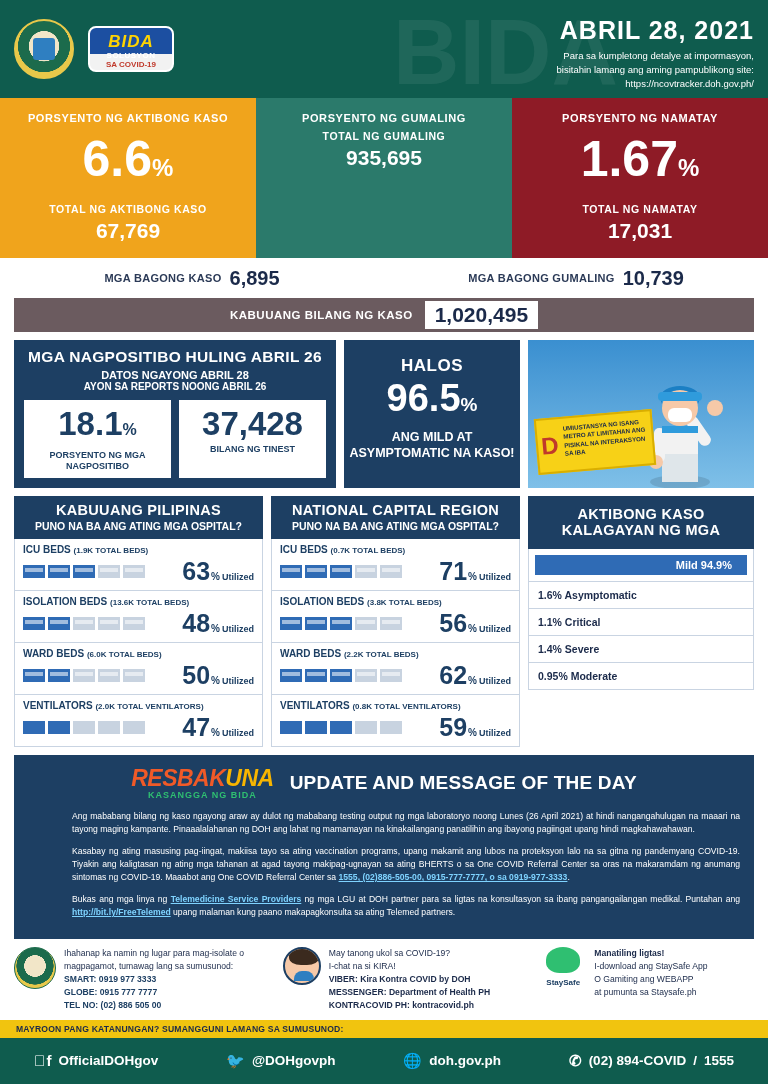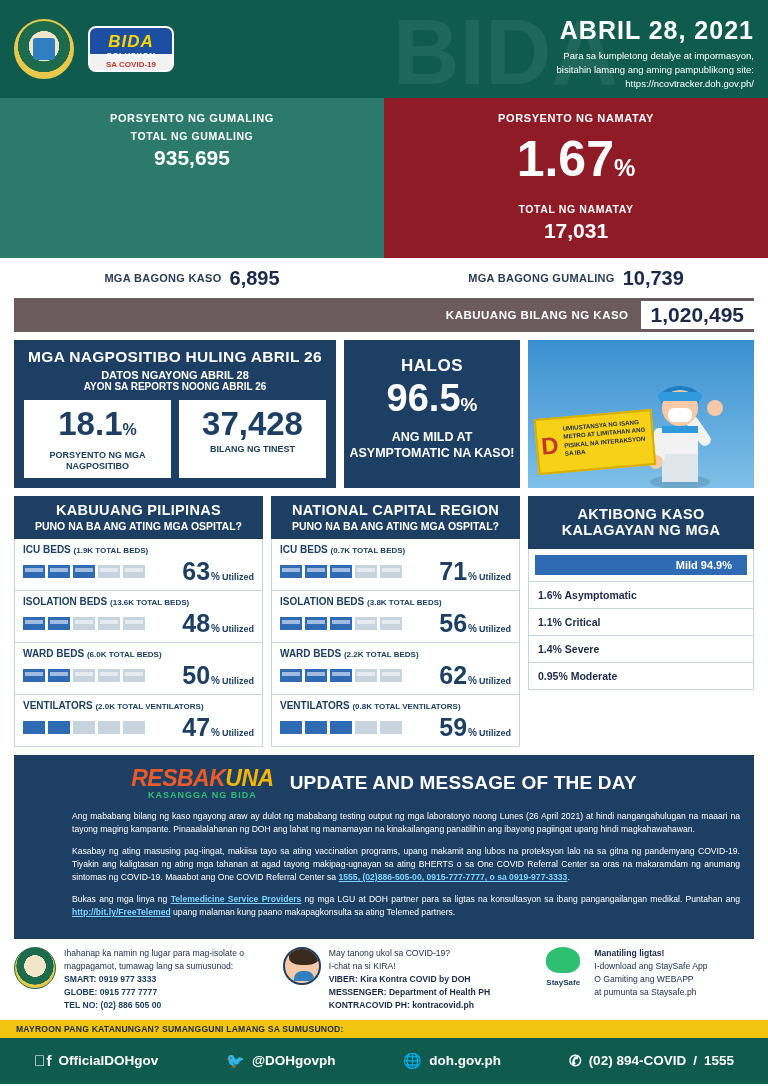--- a/index.html
+++ b/index.html
@@ -65,21 +65,21 @@
 
   
   .newrow { display:flex; align-items:center; height:40px; background:#fff; }
   .newcell { flex:1; display:flex; align-items:center; justify-content:center; gap:8px; }
   .newcell .nl { font-size:11px; font-weight:bold; color:#2b3a57; letter-spacing:.3px; }
   .newcell .nv { font-size:20px; font-weight:bold; color:#1b2a4a; }
 
   
   .totalbar {
     margin:0 14px; height:34px; background:#6b5b5f; color:#fff;
-    display:flex; align-items:center; justify-content:flex-end; gap:12px;
+    display:flex; align-items:center; justify-content:center; gap:12px;
   }
   .totalbar .tl { font-size:11.5px; font-weight:bold; letter-spacing:.5px; }
   .totalbar .tv {
     background:#fff; color:#1b2a4a; font-size:21px; font-weight:bold;
     padding:1px 10px; line-height:26px;
   }
 
   
   .posrow { display:flex; gap:8px; margin:8px 14px 0 14px; height:148px; }
   .posbox { flex:0 0 322px; background:#1d3f63; color:#fff; padding:8px 10px; text-align:center; }
@@ -210,20 +210,26 @@
       <div class="date">ABRIL 28, 2021</div>
       <div class="sub">
         <div>Para sa kumpletong detalye at impormasyon,</div>
         <div>bisitahin lamang ang aming pampublikong site:</div>
         <div>https://ncovtracker.doh.gov.ph/</div>
       </div>
     </div>
   </div>
 
   <div class="stats3">
+    <div class="stat active">
+      <div class="lbl">PORSYENTO NG AKTIBONG KASO</div>
+      <div class="big"><span>6.6</span><small>%</small></div>
+      <div class="lbl2">TOTAL NG AKTIBONG KASO</div>
+      <div class="num2">67,769</div>
+    </div>
     <div class="stat recov">
       <div class="lbl">PORSYENTO NG GUMALING</div>
       <div class="lbl2">TOTAL NG GUMALING</div>
       <div class="num2">935,695</div>
     </div>
     <div class="stat death">
       <div class="lbl">PORSYENTO NG NAMATAY</div>
       <div class="big"><span>1.67</span><small>%</small></div>
       <div class="lbl2">TOTAL NG NAMATAY</div>
       <div class="num2">17,031</div>

